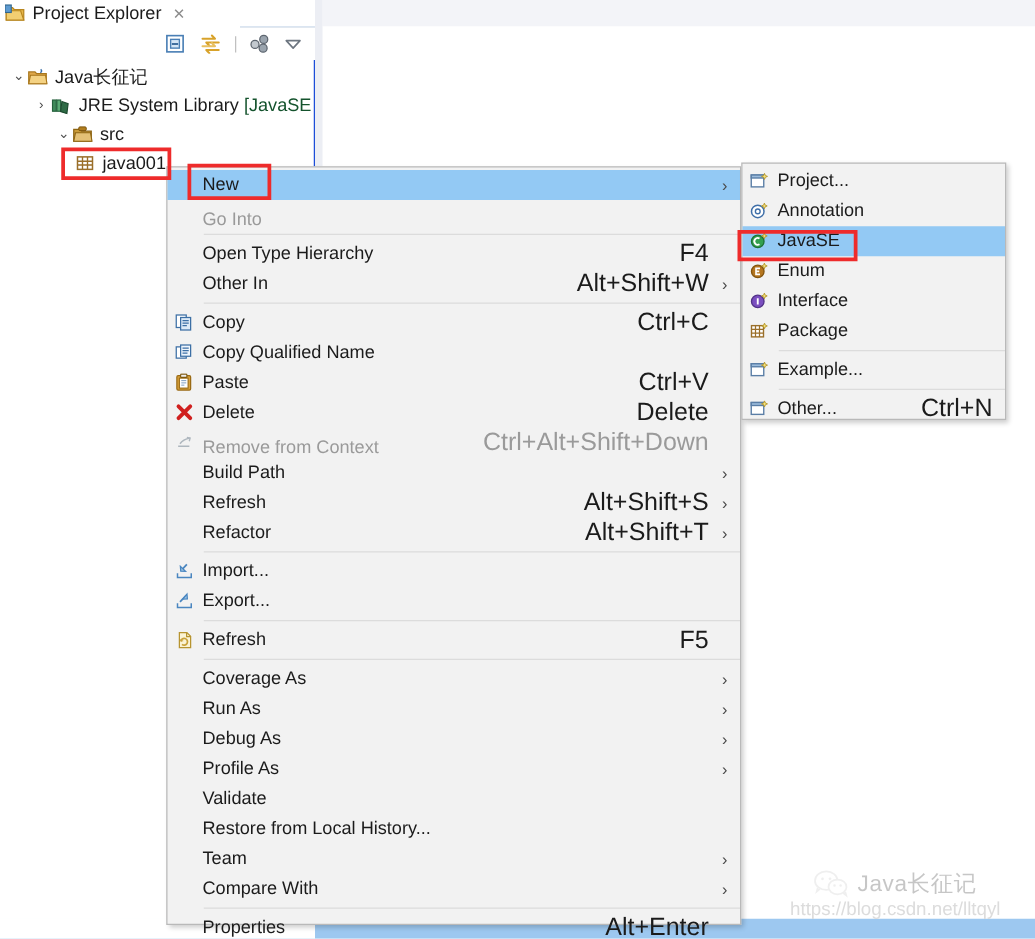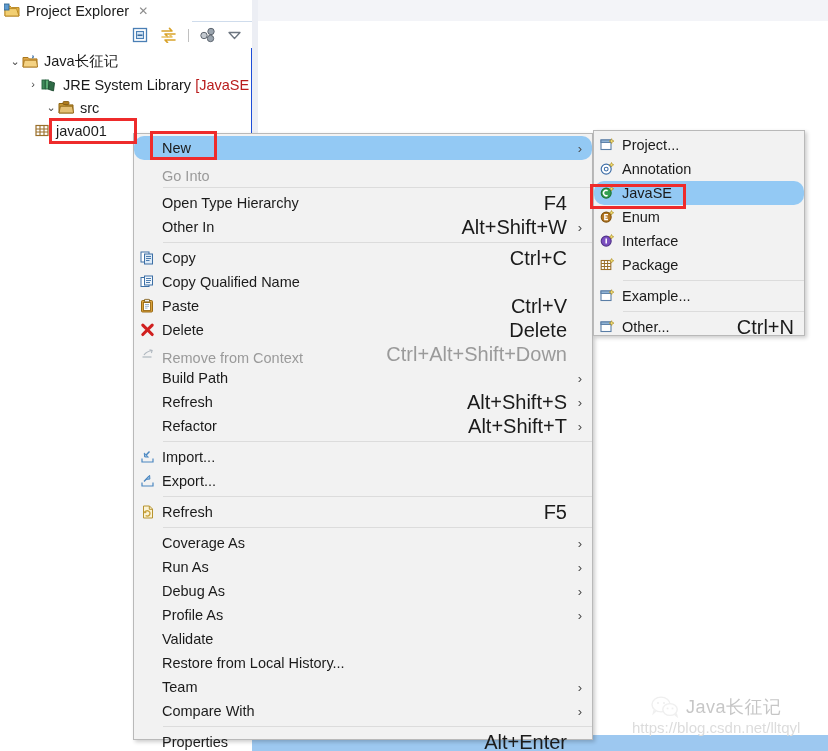--- a/index.html
+++ b/index.html
@@ -41,25 +41,25 @@
     position:absolute;left:0;top:22px;width:252px;height:26px;
     background:#ffffff;display:flex;align-items:center;justify-content:flex-end;
     gap:10px;padding-right:10px;box-sizing:border-box;
   }
   #explorer-toolbar .sep{width:1px;height:13px;background:#c0c0c0;}
 
   #tree{position:absolute;left:0;top:48px;width:251px;bottom:0;background:#ffffff;padding-top:2px;box-sizing:border-box;}
   .tree-row{display:flex;align-items:center;height:23px;white-space:nowrap;position:relative;}
   .tree-row .twisty{width:14px;text-align:center;color:#4a4a4a;font-size:11px;line-height:1;}
   .tree-row .tlabel{font-size:14.5px;color:#1b1b1b;margin-left:5px;}
-  .tree-row .tlabel .dim{color:#b91c1c;}
+  .tree-row .tlabel .dim{color:#14532d;}
   .ind1{padding-left:8px;}
   .ind2{padding-left:26px;}
   .ind3{padding-left:44px;}
-  .ind4{padding-left:36px;}
+  .ind4{padding-left:62px;}
 
   
   #editor-area{
     position:absolute;left:258px;top:0;right:0;bottom:16px;background:#ffffff;
   }
   #editor-tabstrip{position:absolute;left:0;top:0;right:0;height:21px;background:#f3f4f8;}
   #sash{position:absolute;left:252px;top:0;width:6px;bottom:16px;background:#eceef4;}
   #bottom-strip{position:absolute;left:0;right:0;bottom:0;height:16px;background:#9dc8f0;}
   #bottom-strip-left{position:absolute;left:0;bottom:0;width:252px;height:16px;background:#ffffff;}
 
@@ -70,21 +70,21 @@
     box-shadow:2px 2px 4px rgba(0,0,0,.20);
     box-sizing:border-box;padding:2px 0;
     z-index:50;
   }
   .menu .gutter{
     position:absolute;left:1px;top:1px;bottom:1px;width:28px;background:#f2f2f2;
   }
   .menu-item{
     position:relative;display:flex;align-items:center;height:24px;
     padding-left:28px;padding-right:10px;white-space:nowrap;
-    font-size:14.5px;color:#1b1b1b;box-sizing:border-box;border-radius:10px;
+    font-size:14.5px;color:#1b1b1b;box-sizing:border-box;
   }
   .menu-item.sel{background:#93c9f4;}
   .menu-item.disabled{color:#9a9a9a;align-items:flex-end;}
   .menu-item .mi-icon{
     position:absolute;left:5px;top:50%;transform:translateY(-50%);
     width:17px;height:17px;display:flex;align-items:center;justify-content:center;
   }
   .menu-item .mi-label{flex:0 0 auto;}
   .menu-item .mi-accel{margin-left:auto;padding-left:36px;color:#1b1b1b;font-size:20px;}
   .menu-item.disabled .mi-accel{color:#9a9a9a;}

